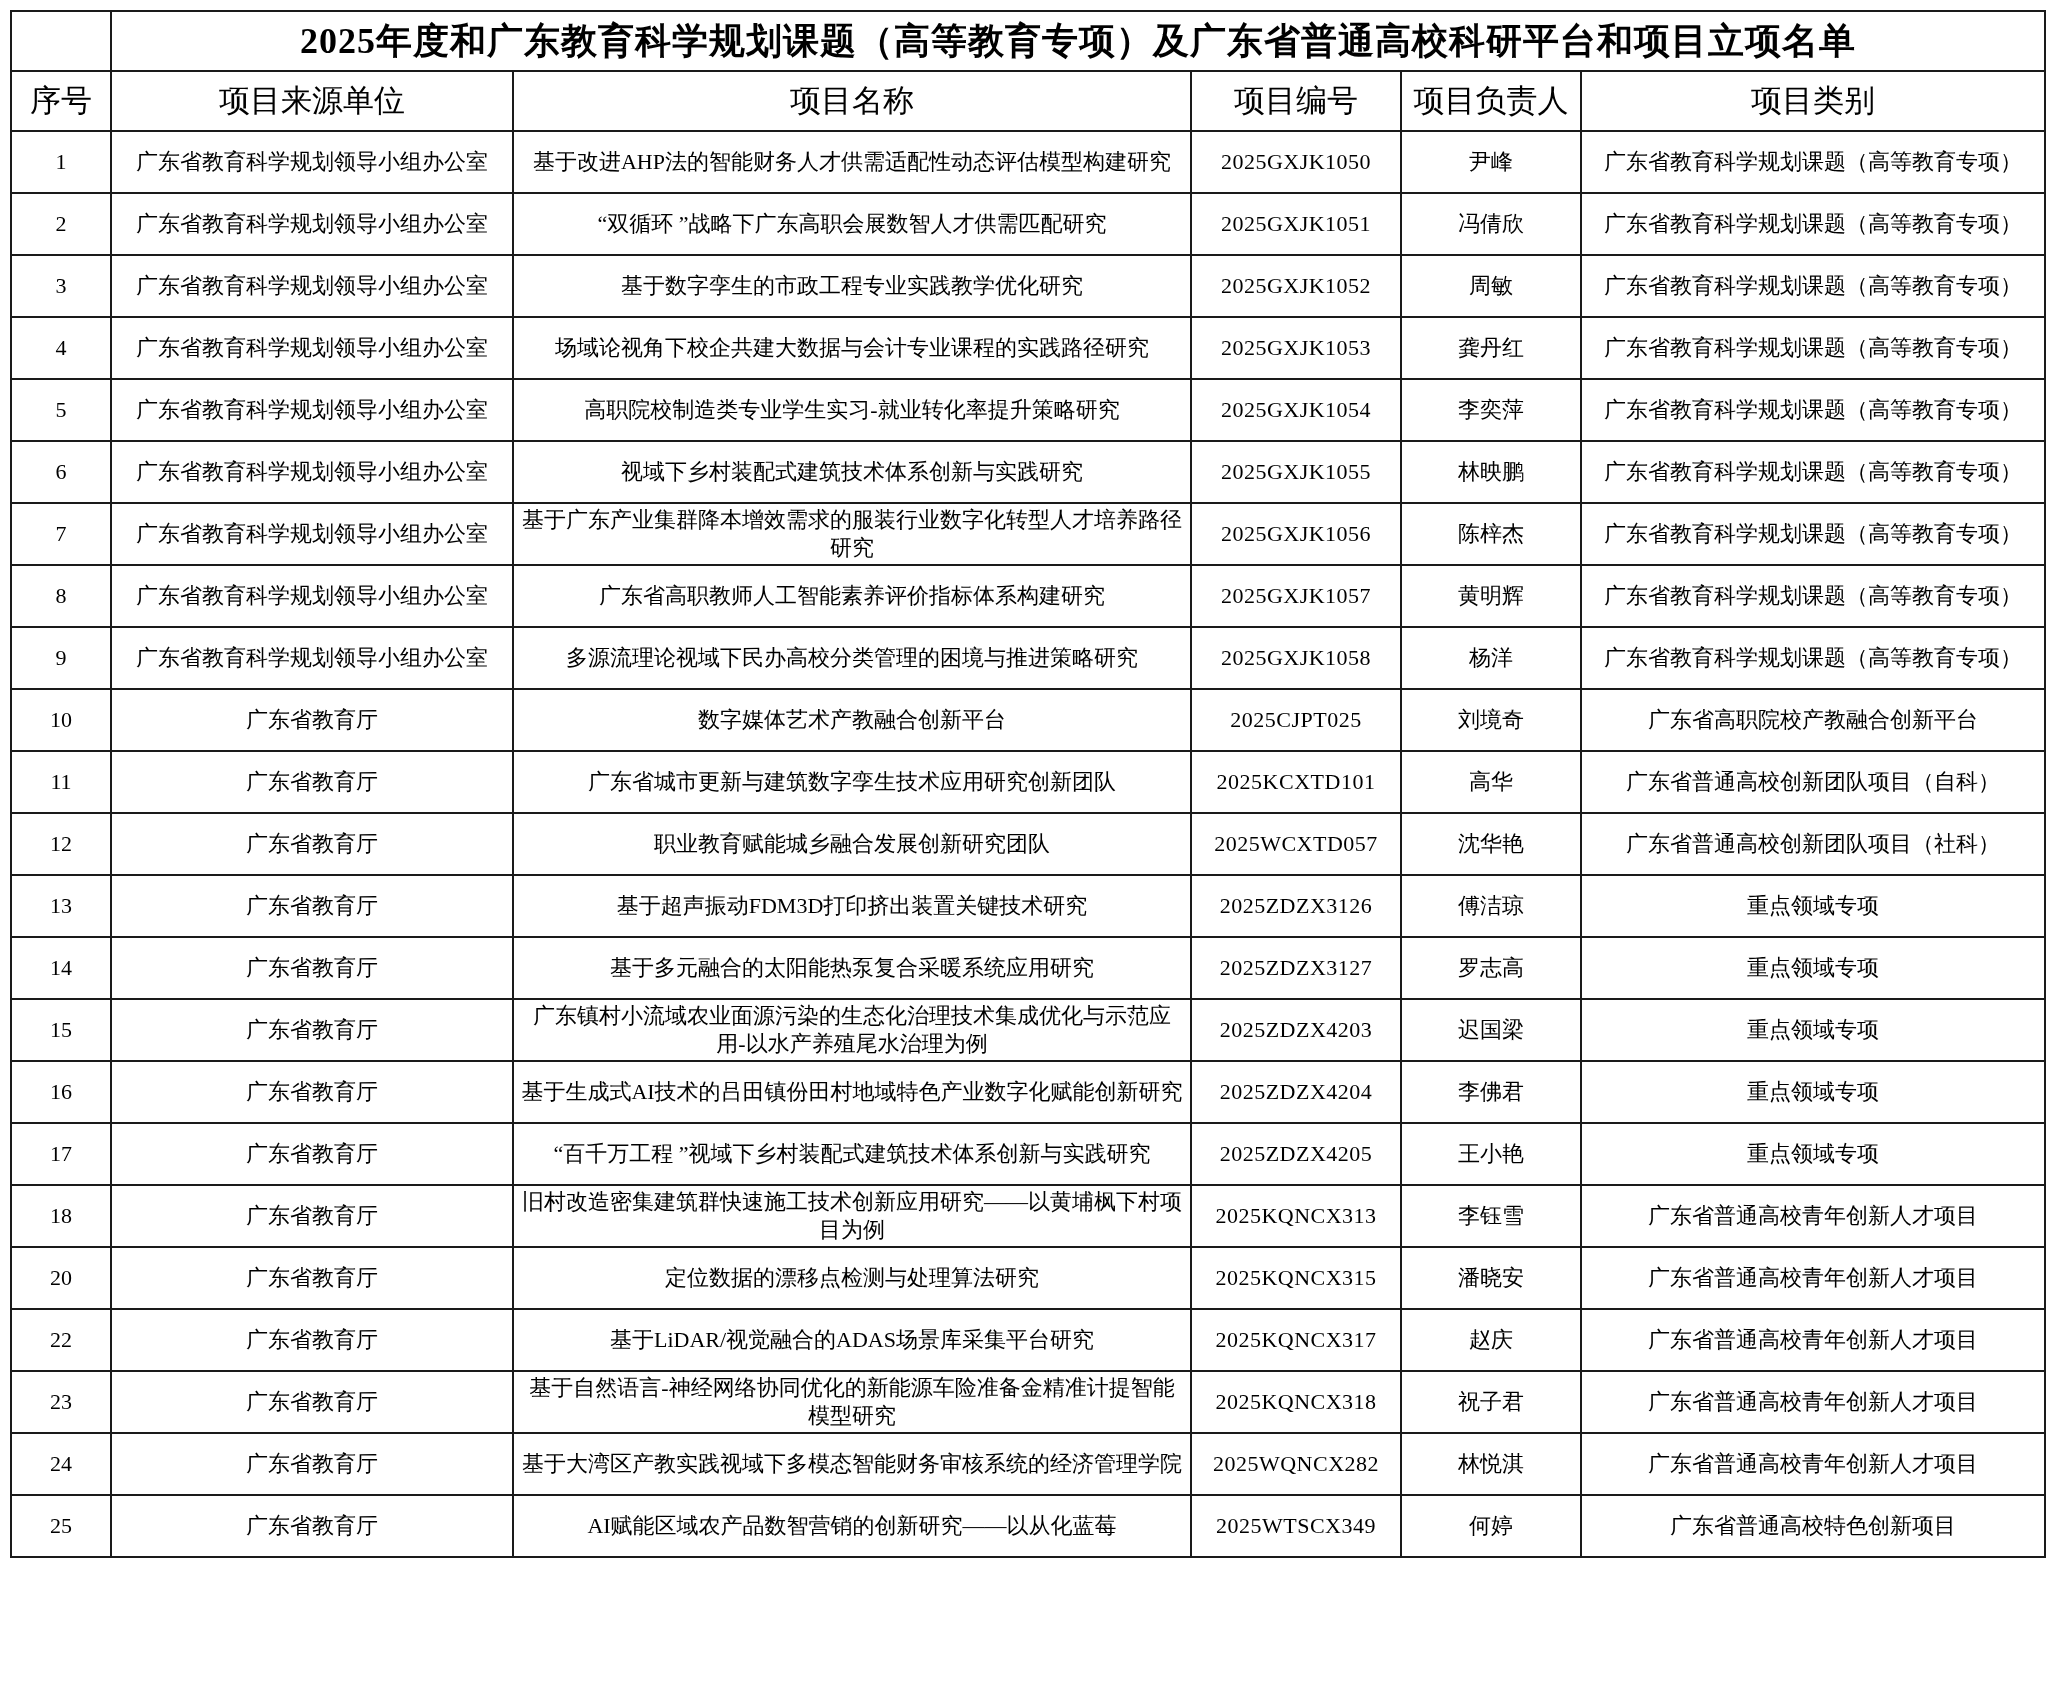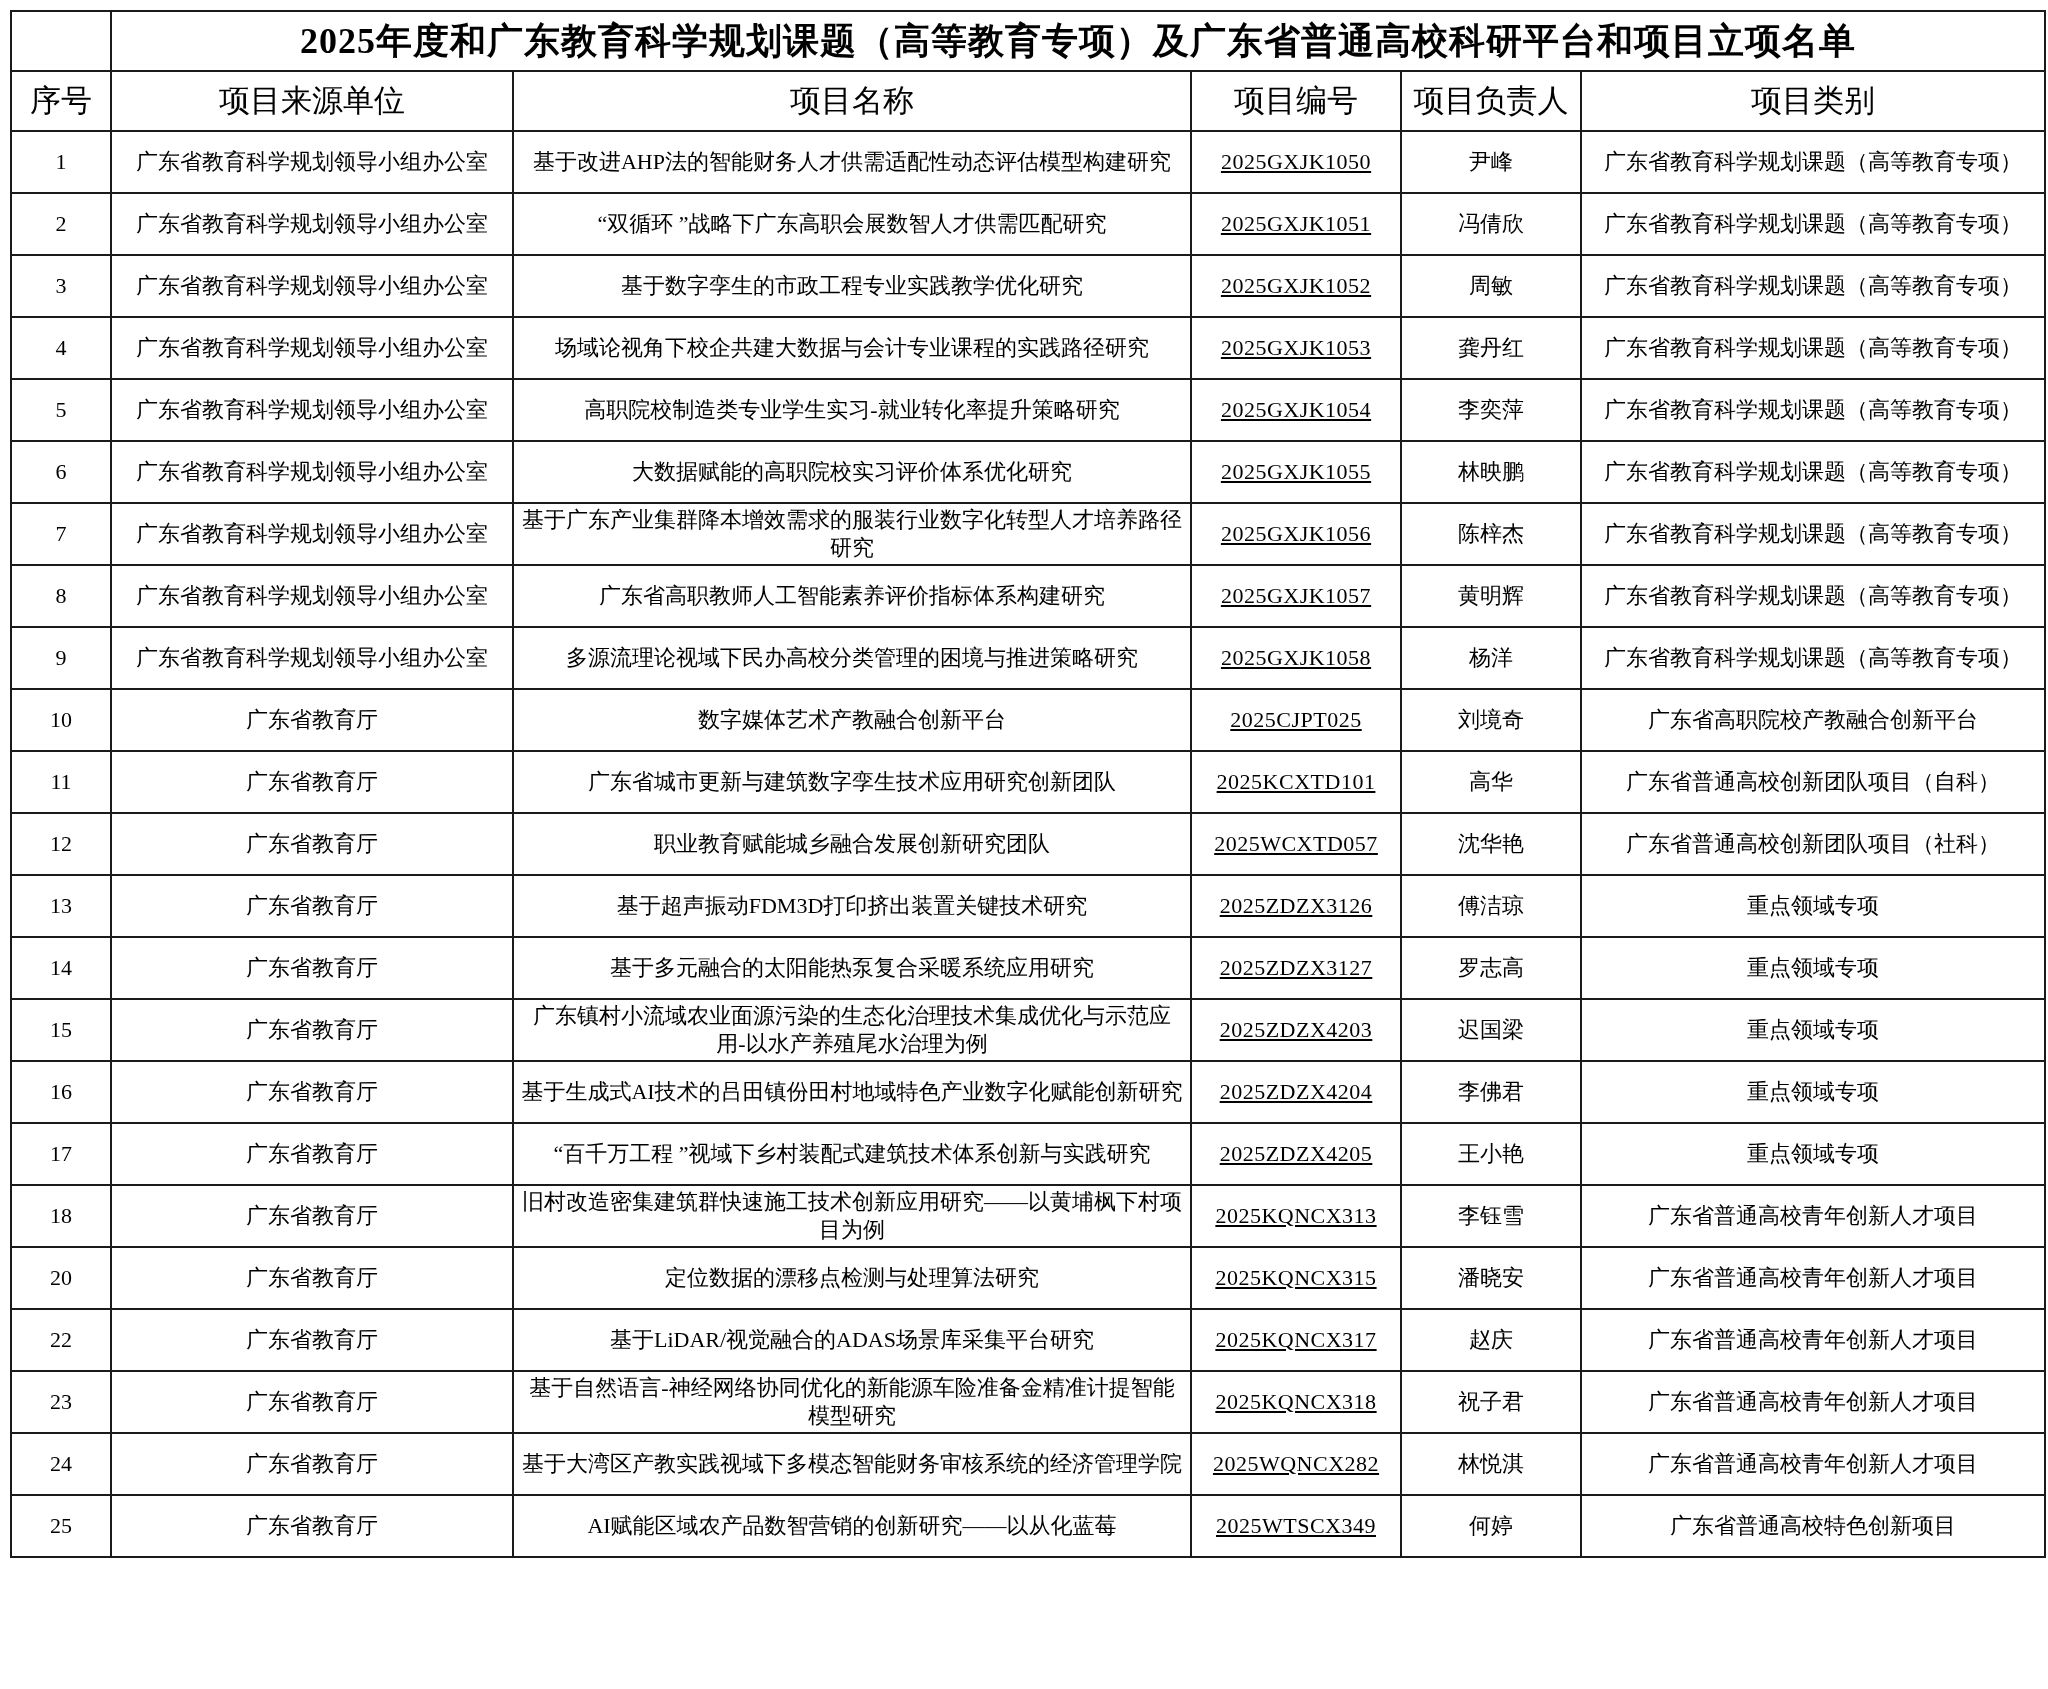--- a/index.html
+++ b/index.html
@@ -45,21 +45,20 @@
     font-weight: normal;
   }
   tbody td {
     height: 60px;
     font-size: 22px;
     line-height: 28px;
   }
   tbody td.cell-code {
     font-family: "Liberation Serif", "DejaVu Serif", serif;
     letter-spacing: 0.5px;
-    text-decoration: underline;
   }
 </style>
 </head>
 <body>
 
 <div class="sheet">
   <table>
     <colgroup>
       <col style="width:100px">
       <col style="width:402px">
@@ -119,21 +118,21 @@
           <td class="cell-no">5</td>
           <td class="cell-source">广东省教育科学规划领导小组办公室</td>
           <td class="cell-name">高职院校制造类专业学生实习-就业转化率提升策略研究</td>
           <td class="cell-code">2025GXJK1054</td>
           <td class="cell-leader">李奕萍</td>
           <td class="cell-category">广东省教育科学规划课题（高等教育专项）</td>
         </tr>
         <tr>
           <td class="cell-no">6</td>
           <td class="cell-source">广东省教育科学规划领导小组办公室</td>
-          <td class="cell-name">大数据赋能的高职院校实习评价体系优化研究</td>
+          <td class="cell-name">视域下乡村装配式建筑技术体系创新与实践研究</td>
           <td class="cell-code">2025GXJK1055</td>
           <td class="cell-leader">林映鹏</td>
           <td class="cell-category">广东省教育科学规划课题（高等教育专项）</td>
         </tr>
         <tr>
           <td class="cell-no">7</td>
           <td class="cell-source">广东省教育科学规划领导小组办公室</td>
           <td class="cell-name">基于广东产业集群降本增效需求的服装行业数字化转型人才培养路径研究</td>
           <td class="cell-code">2025GXJK1056</td>
           <td class="cell-leader">陈梓杰</td>

